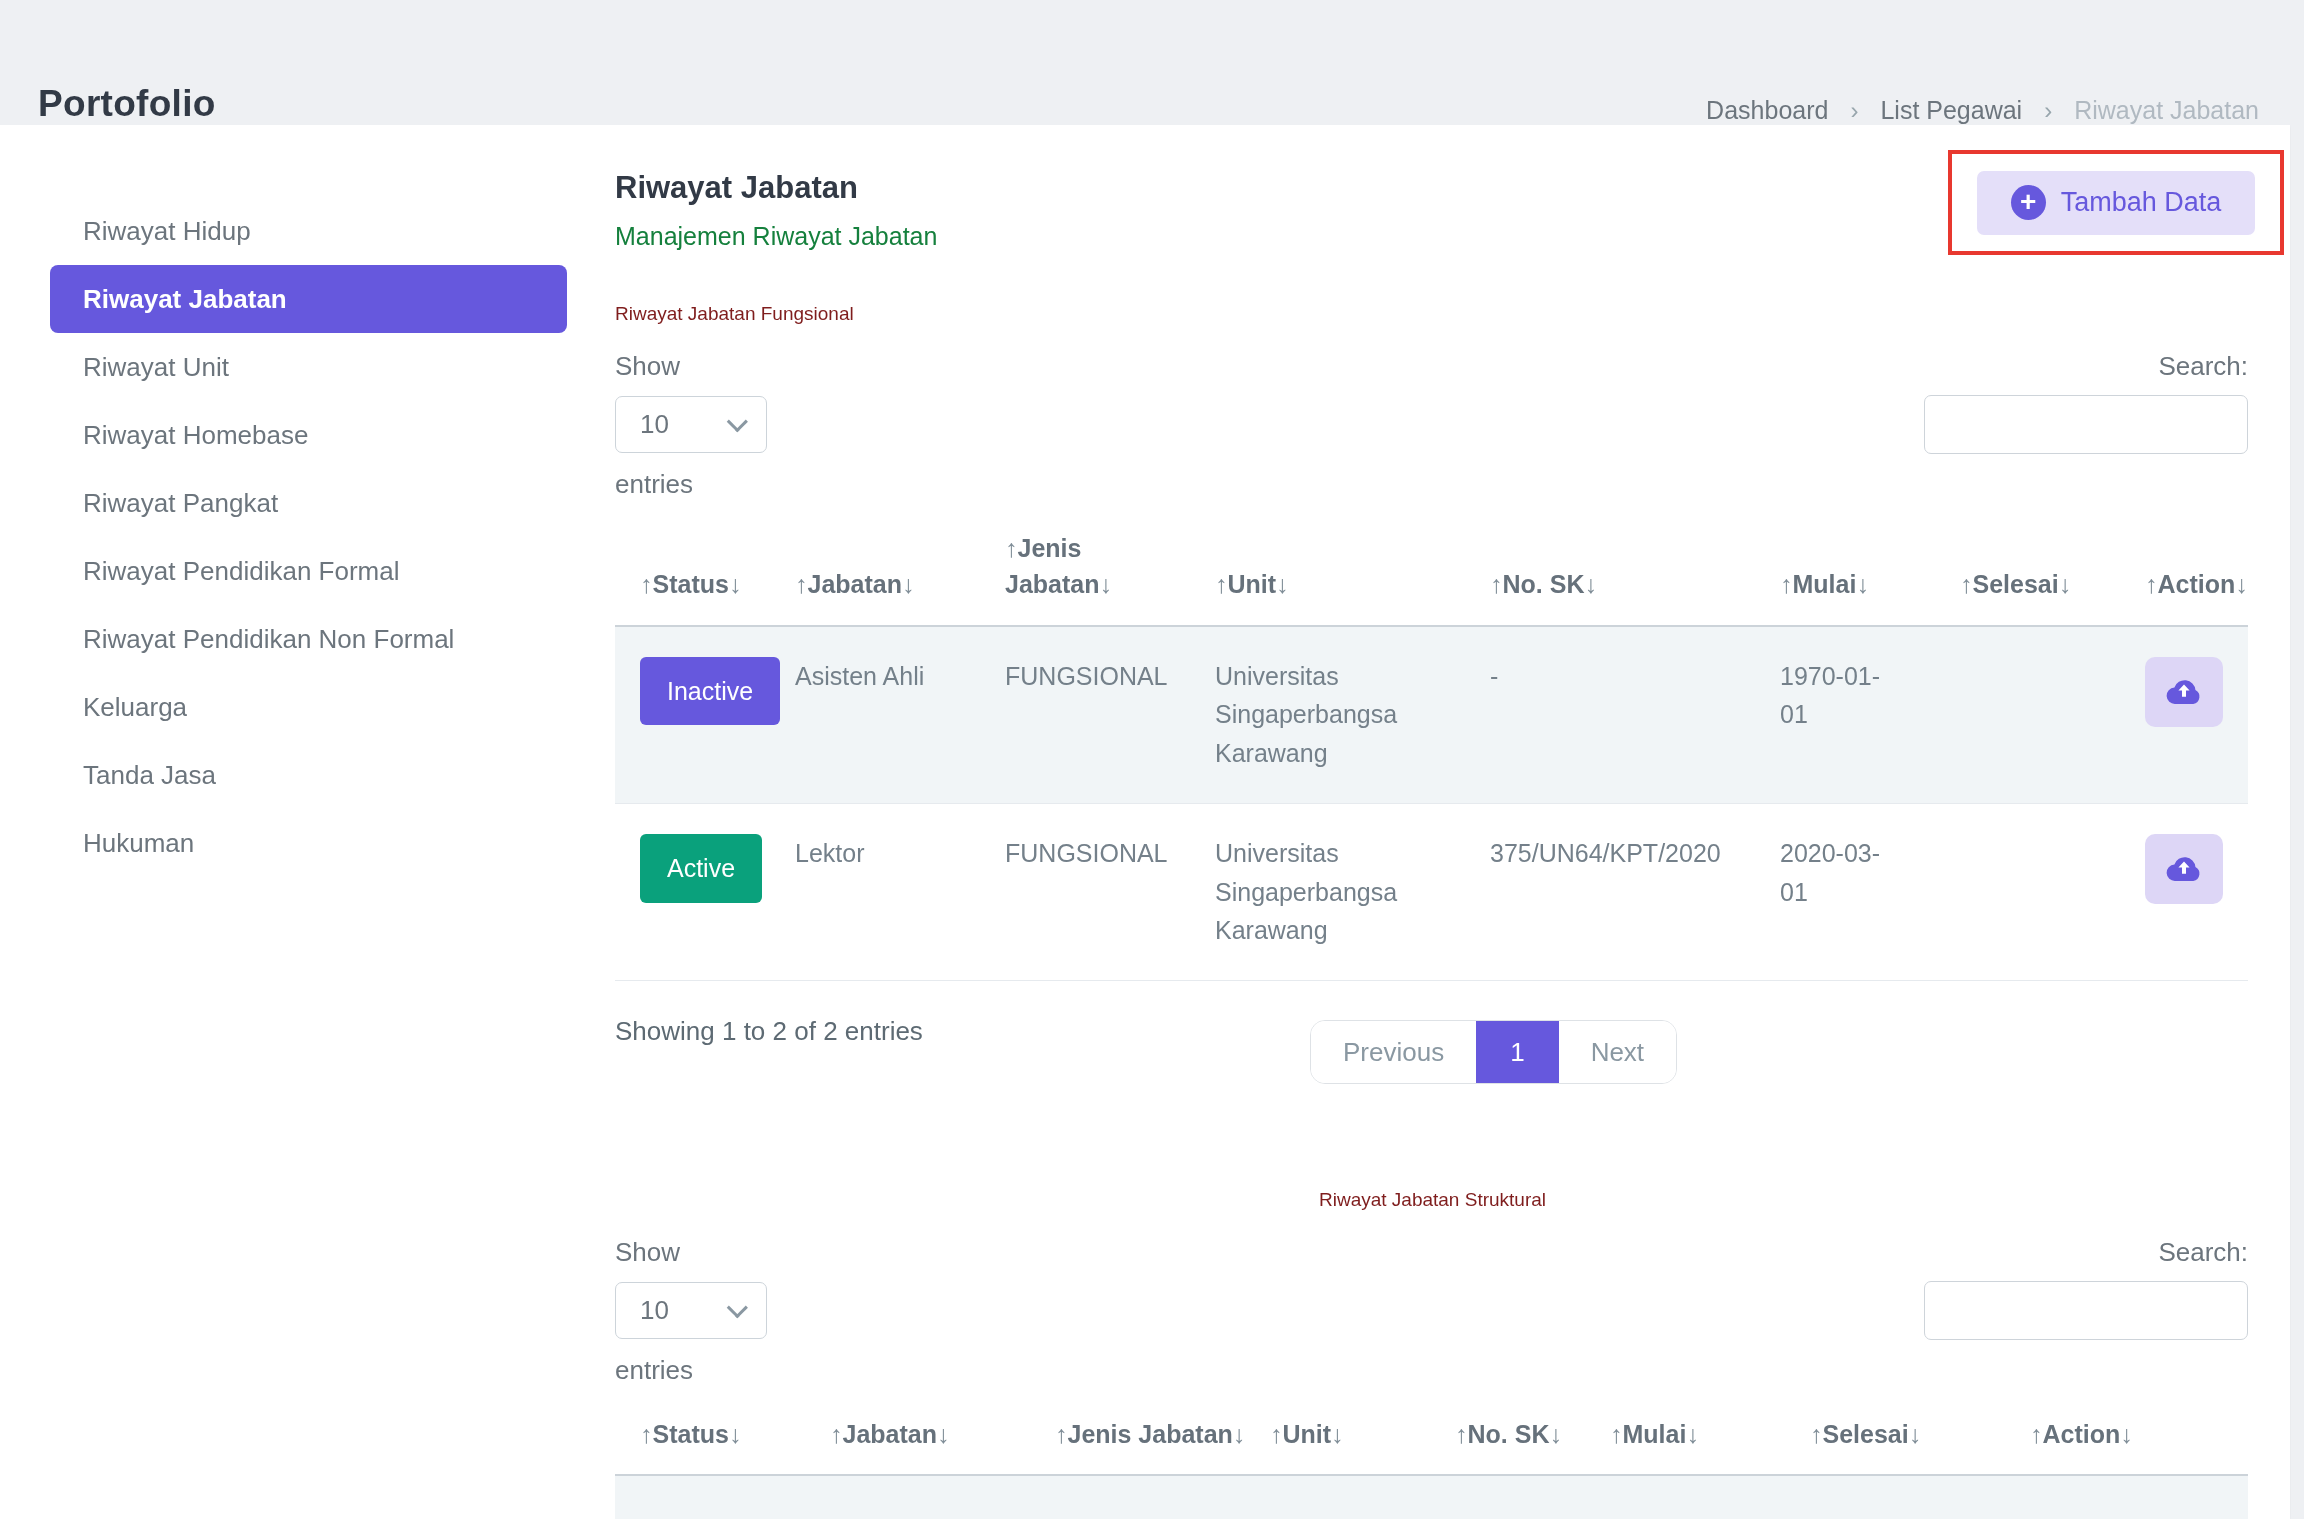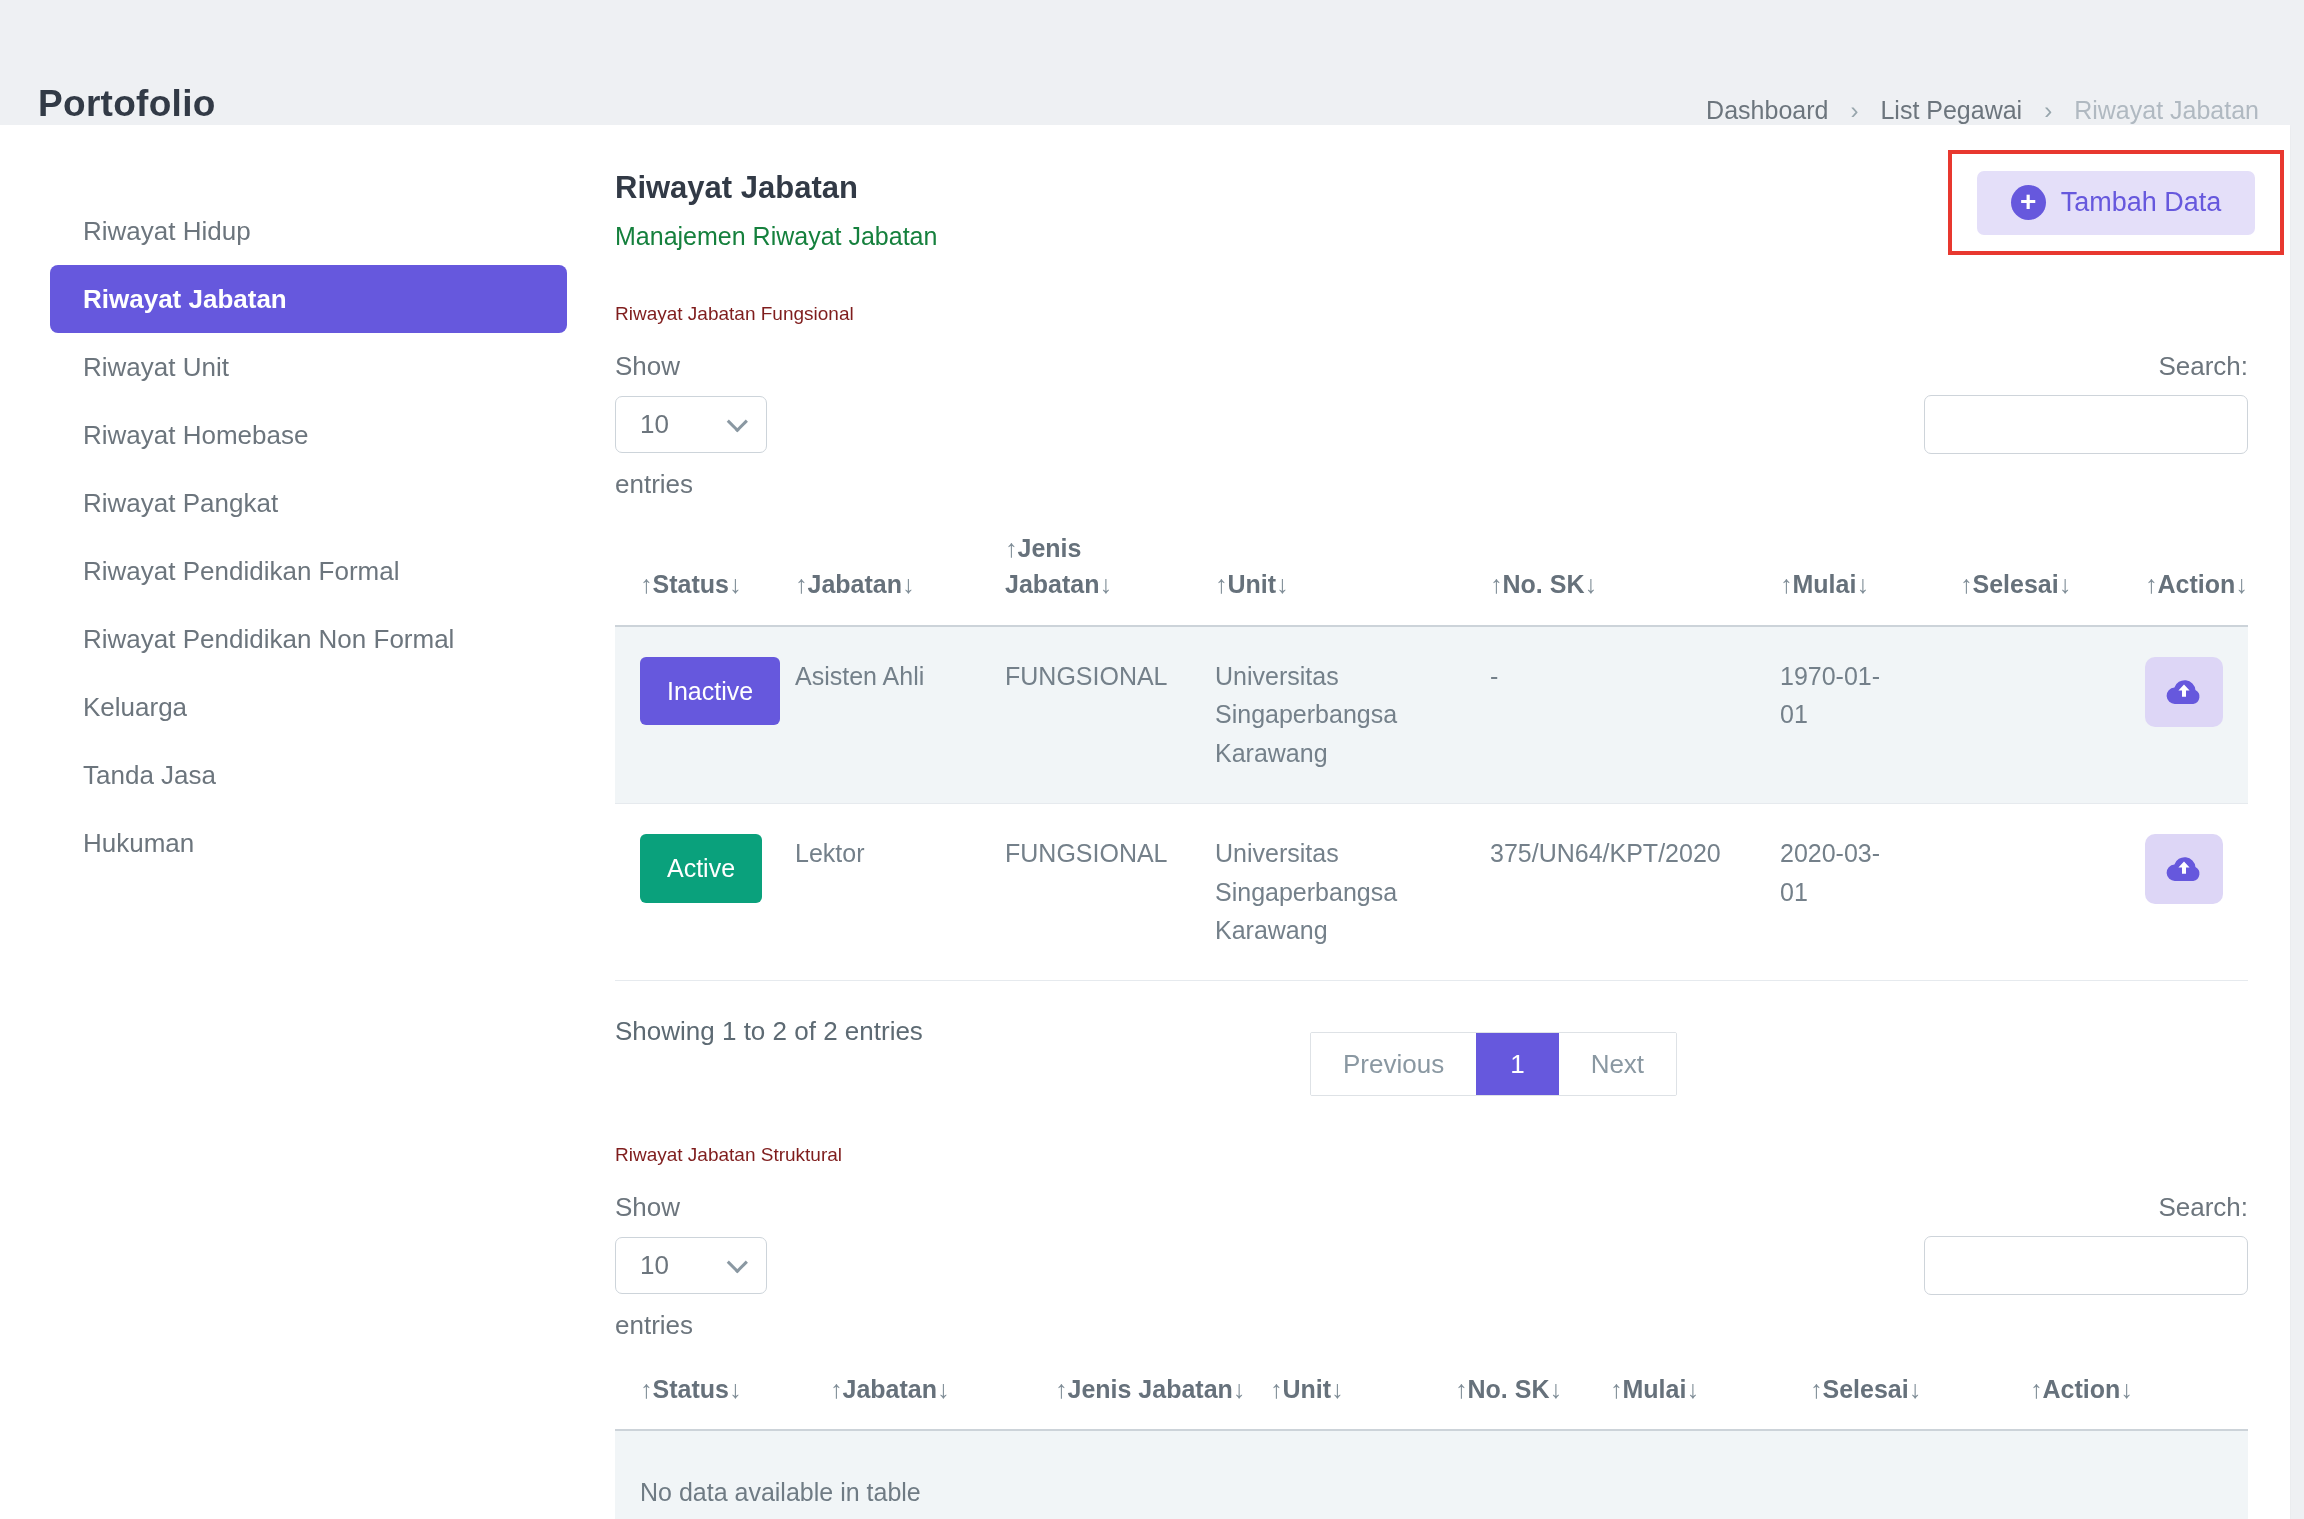--- a/index.html
+++ b/index.html
@@ -25,21 +25,21 @@
   main { flex:1; padding:45px 40px 0 30px; position:relative; }
   .page-title { font-size:31px; font-weight:bold; color:#323a46; }
   .page-subtitle { font-size:25px; color:#15803d; margin-top:16px; }
 
   .annotation-box { position:absolute; top:25px; right:6px; width:336px; height:105px; border:4px solid #e8382f; display:flex; align-items:center; justify-content:center; }
   .btn-add { display:flex; align-items:center; gap:15px; background:#e4dff9; color:#6658dd; border:none; border-radius:7px; font-size:27px; font-family:inherit; padding:0 34px; height:64px; cursor:pointer; }
   .plus-circle { width:35px; height:35px; border-radius:50%; background:#6658dd; color:#ffffff; font-size:28px; line-height:33px; text-align:center; font-weight:bold; }
 
   .section-title { font-size:19px; font-weight:normal; color:#7f1d1d; }
   #sec-fungsional .section-title { margin-top:52px; }
-  #sec-struktural .section-title { margin-top:64px; }
+  #sec-struktural .section-title { margin-top:109px;text-align:center; }
 
   .dt-top { width:1633px; display:flex; justify-content:space-between; margin-top:26px; }
   .show-ctl { font-size:26px; color:#6c757d; }
   .length-select { width:152px; height:57px; border:1px solid #cdd4da; border-radius:7px; display:flex; align-items:center; justify-content:space-between; padding:0 24px; margin:14px 0 16px; cursor:pointer; color:#6c757d; background:#fff; }
   .chev { width:15px; height:15px; border-right:3px solid #8a98a2; border-bottom:3px solid #8a98a2; transform:rotate(45deg) translateY(-4px); }
   .search-ctl { text-align:right; font-size:26px; color:#6c757d; }
   .search-ctl input { display:block; width:324px; height:59px; border:1px solid #ced4da; border-radius:7px; margin-top:13px; outline:none; font-size:25px; padding:0 18px; color:#495057; font-family:inherit; background:#fff; }
 
   .table-wrap { width:1633px; overflow:hidden; margin-top:20px; }
   table { border-collapse:collapse; table-layout:fixed; }
@@ -51,21 +51,21 @@
   tbody tr { border-bottom:1px solid #e6eaee; }
   .badge { display:inline-block; padding:15px 27px; border-radius:6px; color:#ffffff; font-size:25px; }
   .badge.primary { background:#6658dd; }
   .badge.success { background:#0aa17c; }
   .date-cell { display:inline-block; max-width:114px; overflow-wrap:break-word; }
   .action-btn { width:78px; height:70px; background:#ddd6f6; border:none; border-radius:10px; cursor:pointer; display:flex; align-items:center; justify-content:center; }
   tr.empty-row td { padding:42px 20px 80px 25px; background:#f1f5f7; color:#6f7b84; }
 
   .dt-bottom { width:1633px; display:flex; align-items:flex-start; margin-top:35px; position:relative; height:64px; }
   .dt-info { font-size:26px; color:#5d6a73; }
-  .paginate { position:absolute; left:695px; top:16px; display:flex; border:1px solid #dee2e6; border-radius:2px; overflow:hidden; background:#fff; }
+  .paginate { position:absolute; left:695px; top:4px; display:flex; border:1px solid #dee2e6; border-radius:15px; overflow:hidden; background:#fff; }
   .page-btn { height:62px; display:flex; align-items:center; padding:0 32px; font-size:26px; color:#8a98a2; cursor:pointer; background:#fff; }
   .page-btn.active { background:#6658dd; color:#ffffff; padding:0 34px; }
 </style>
 </head>
 <body>
 
 <div class="topbar">
   <div class="app-title">Portofolio</div>
   <div class="breadcrumb">
       <span class="bc-item">Dashboard</span>

